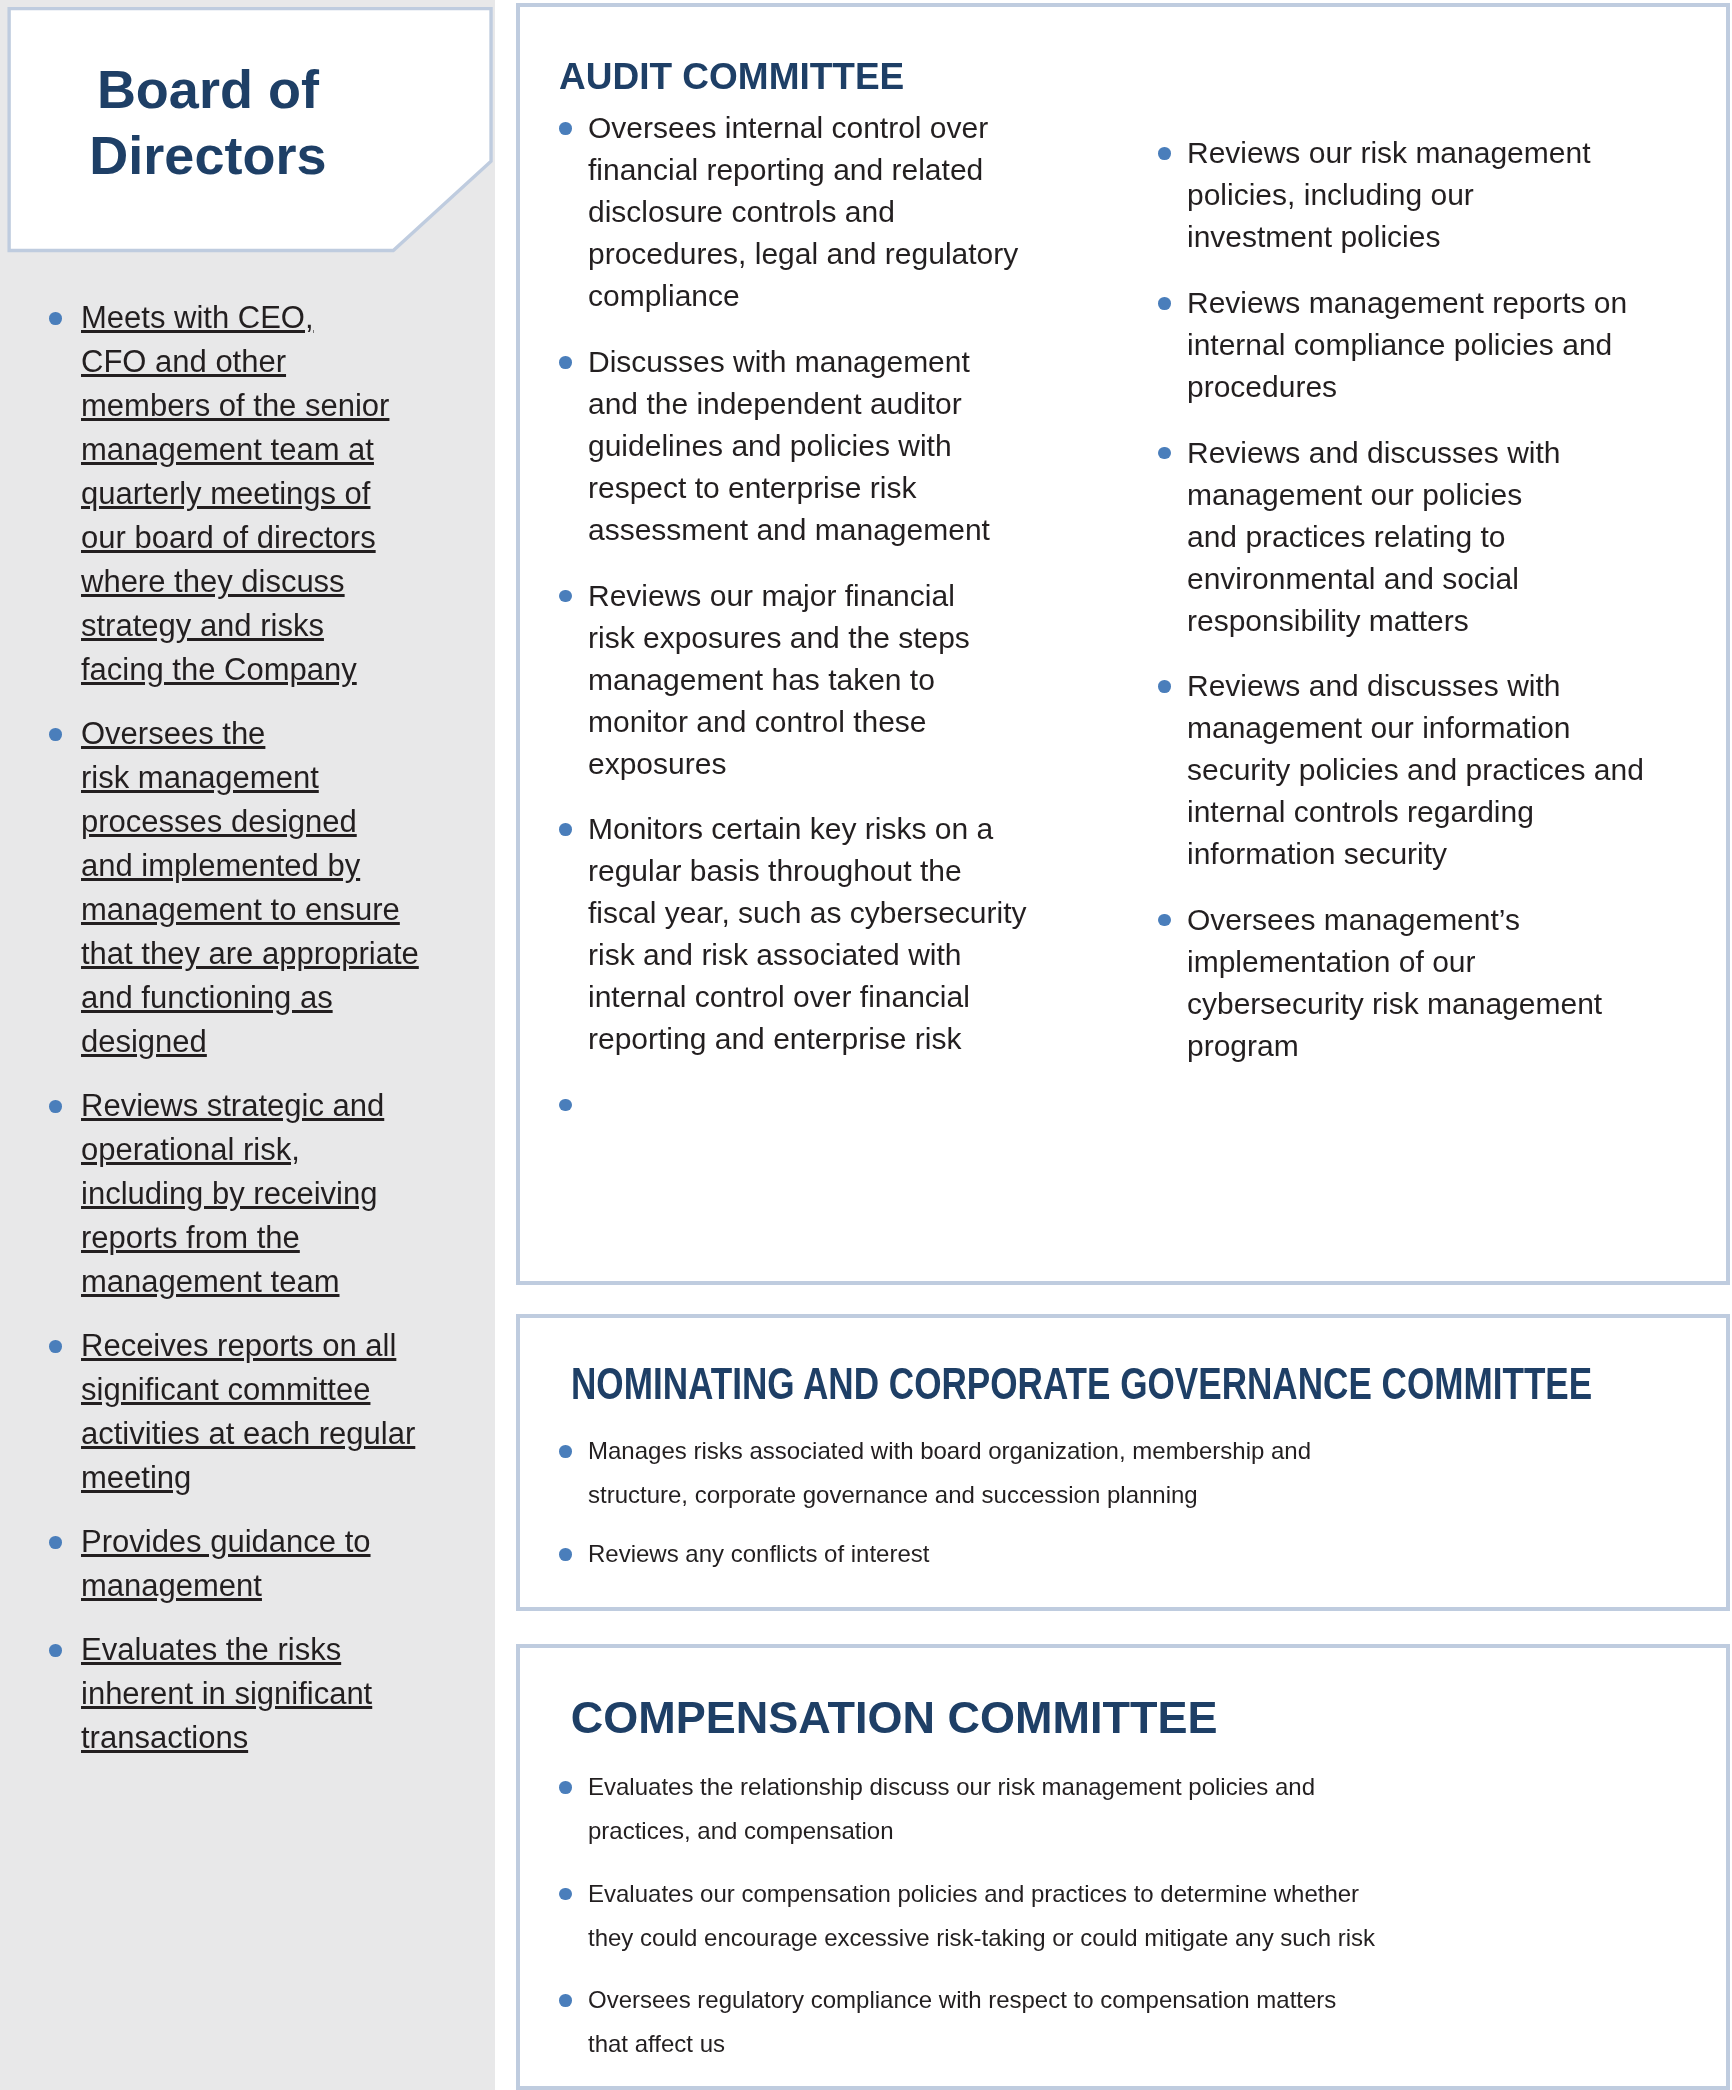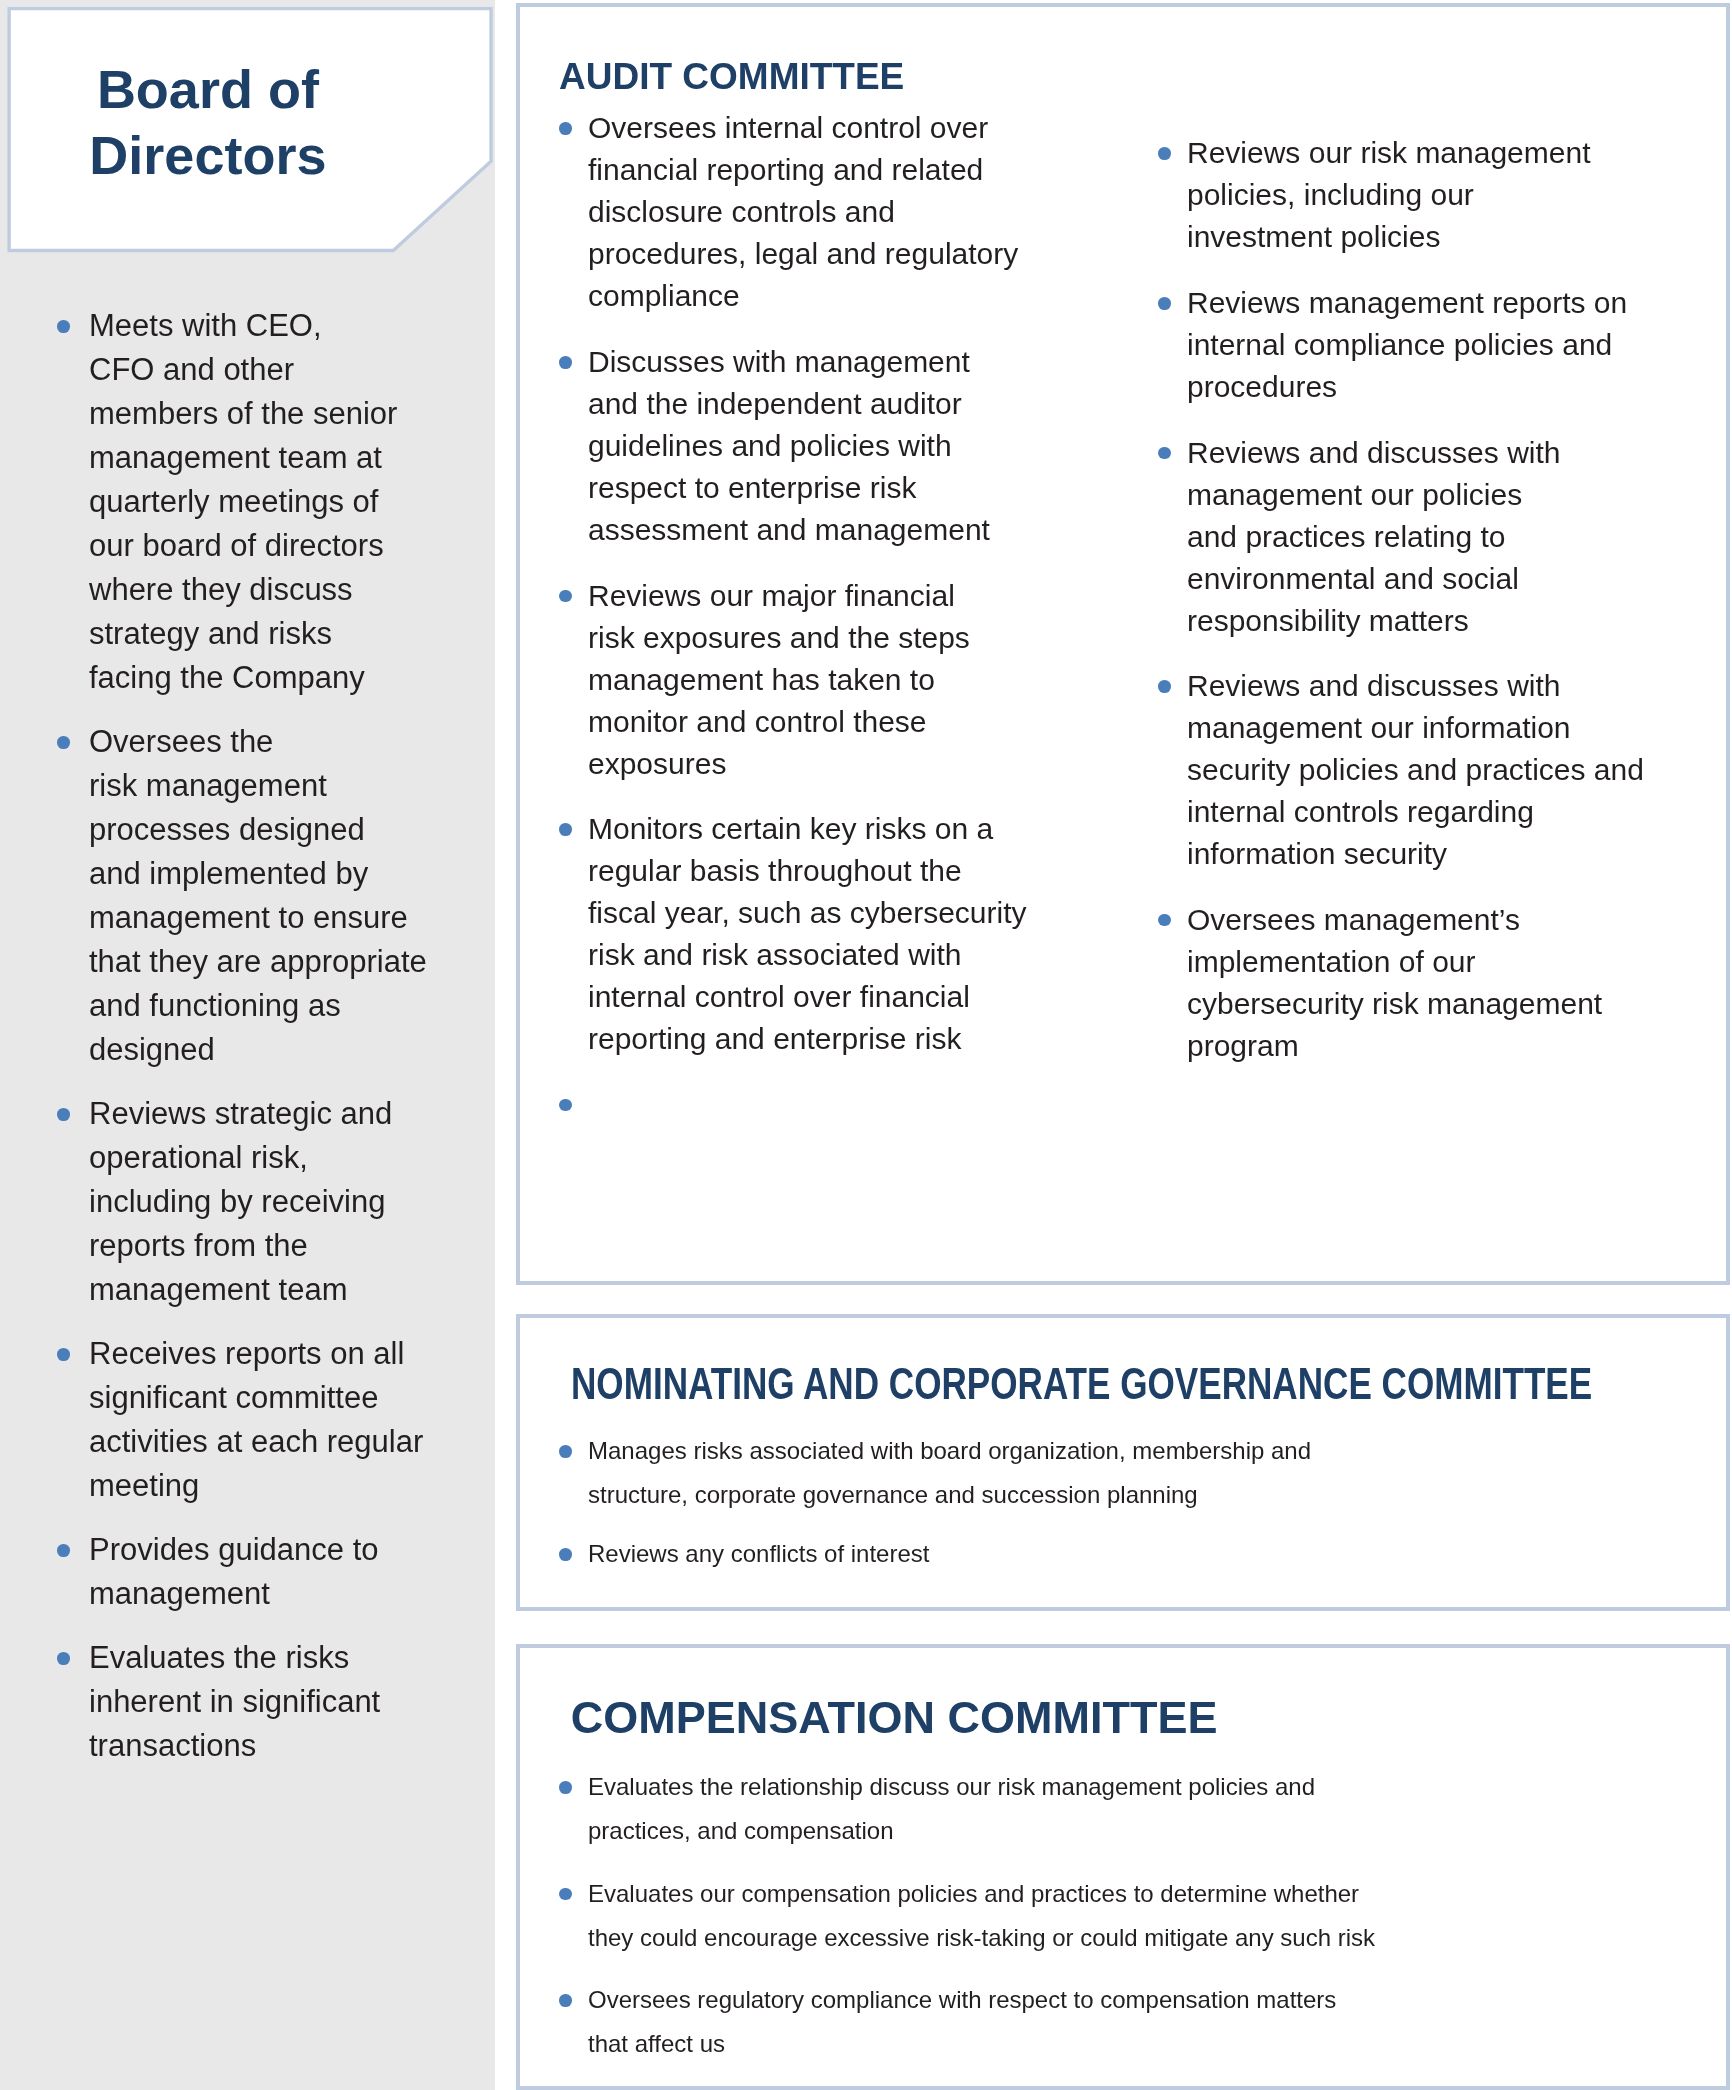--- a/index.html
+++ b/index.html
@@ -8,22 +8,22 @@
 
   
   .sidebar{position:absolute;left:0;top:0;width:495px;height:2091px;background:#e8e8e9;}
   .board-box{position:absolute;left:6.7px;top:6.7px;width:456px;height:246px;}
   .board-box svg{position:absolute;left:0;top:0;}
   .board-title{position:absolute;left:0;top:0;width:487px;height:246px;margin:0;
     box-sizing:border-box;padding:49px 93px 0 8.4px;
     font-size:54px;line-height:66px;font-weight:bold;color:#1e3f66;
     text-align:center;white-space:pre-line;}
 
-  .side-list{position:absolute;left:0;top:296px;width:495px;margin:8px;
-    padding:0 8.4px 0 49px;list-style:none;box-sizing:border-box;}
+  .side-list{position:absolute;left:0;top:296px;width:495px;margin:0;
+    padding:0 8.4px 0 49px;list-style:none;box-sizing:border-box;text-decoration:underline;}
   .side-list li{position:relative;padding-left:32px;margin:0 0 20px 0;
     font-size:31px;line-height:44px;white-space:pre-line;}
   .side-list .dot{top:16px;}
 
   
   .dot{position:absolute;left:0;width:12.6px;height:12.6px;border-radius:50%;background:#4a7ebb;}
 
   
   .box{position:absolute;left:516px;width:1214px;background:#ffffff;
     border:4.2px solid #bfccdf;box-sizing:border-box;overflow:hidden;}

